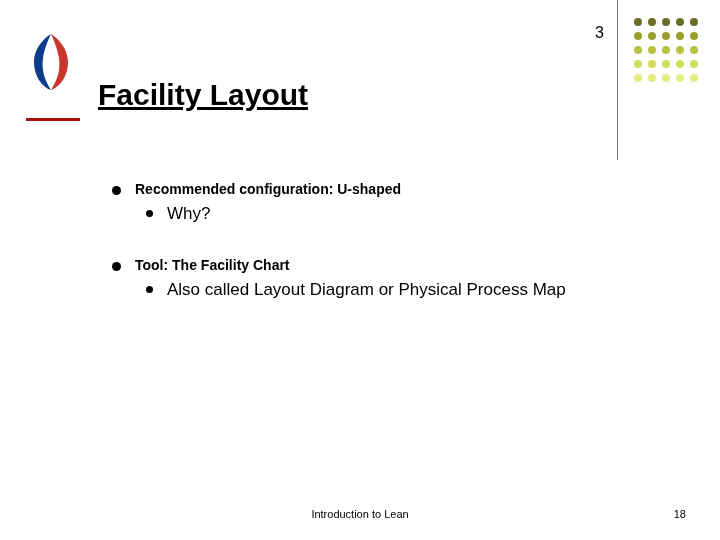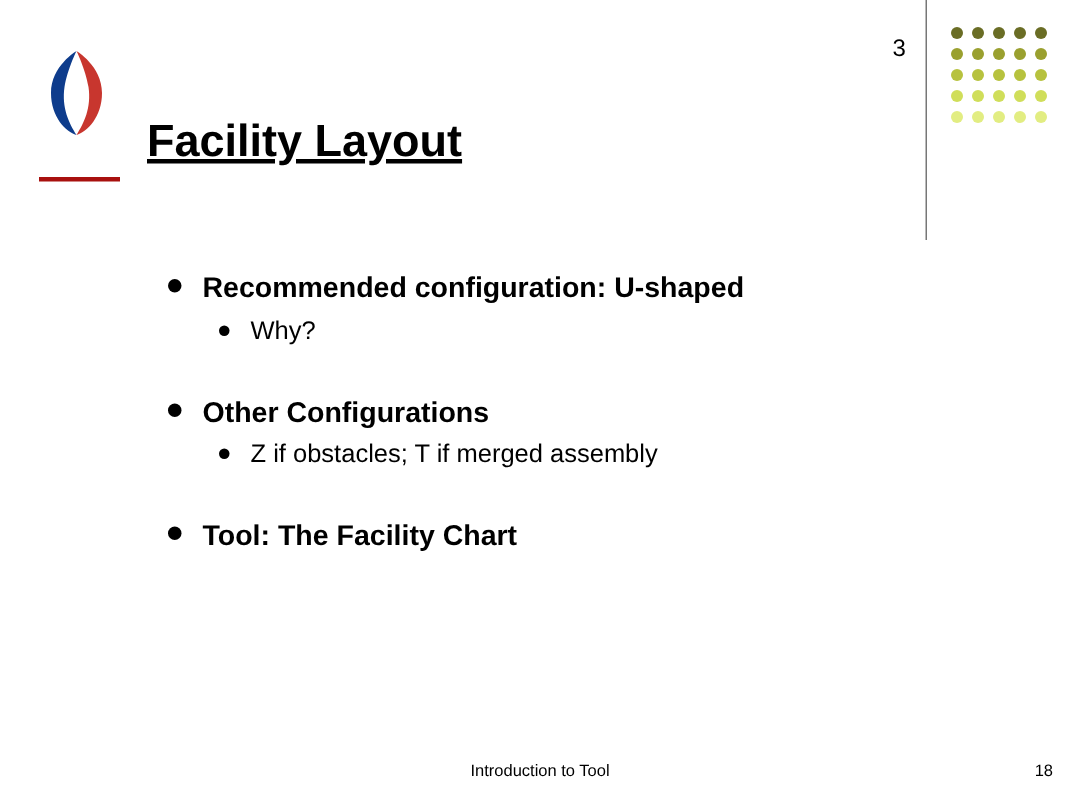--- a/index.html
+++ b/index.html
@@ -77,21 +77,21 @@
     left: 112px;
     right: 40px;
   }
   .item {
     margin-bottom: 30px;
   }
   .item-head {
     display: flex;
     align-items: flex-start;
     gap: 14px;
-    font-size: 19px;
+    font-size: 14px;
     font-weight: bold;
     line-height: 1.35;
   }
   .bullet-l1 {
     width: 9px;
     height: 9px;
     border-radius: 50%;
     background: #000;
     margin-top: 6px;
     flex-shrink: 0;
@@ -118,21 +118,21 @@
     position: absolute;
     bottom: 20px;
     width: 100%;
     text-align: center;
     font-size: 11px;
     color: #000;
   }
   .footer-right {
     position: absolute;
     bottom: 20px;
-    right: 18px;
+    right: 34px;
     font-size: 11px;
     color: #000;
     text-align: right;
   }
 </style>
 </head>
 <body>
 <div class="slide">
 
   <div class="page-number-top">3</div>
@@ -192,34 +192,28 @@
       <div class="item-head">
         <span class="bullet-l1"></span>
         <span>Recommended configuration: U-shaped</span>
       </div>
       <div class="sub">
         <span class="bullet-l2"></span>
         <span>Why?</span>
       </div>
     </div>
 
-    <div class="item">
-      <div class="item-head">
-        <span class="bullet-l1"></span>
-        <span>Other Configurations</span>
-      </div>
-      <div class="sub">
-        <span class="bullet-l2"></span>
-        <span>Z if obstacles; T if merged assembly</span>
-      </div>
-    </div>
 
     <div class="item">
       <div class="item-head">
         <span class="bullet-l1"></span>
         <span>Tool: The Facility Chart</span>
       </div>
+      <div class="sub">
+        <span class="bullet-l2"></span>
+        <span>Also called Layout Diagram or Physical Process Map</span>
+      </div>
     </div>
   </div>
 
-  <div class="footer-center">Introduction to Tool</div>
+  <div class="footer-center">Introduction to Lean</div>
   <div class="footer-right">18</div>
 </div>
 
 </body></html>

